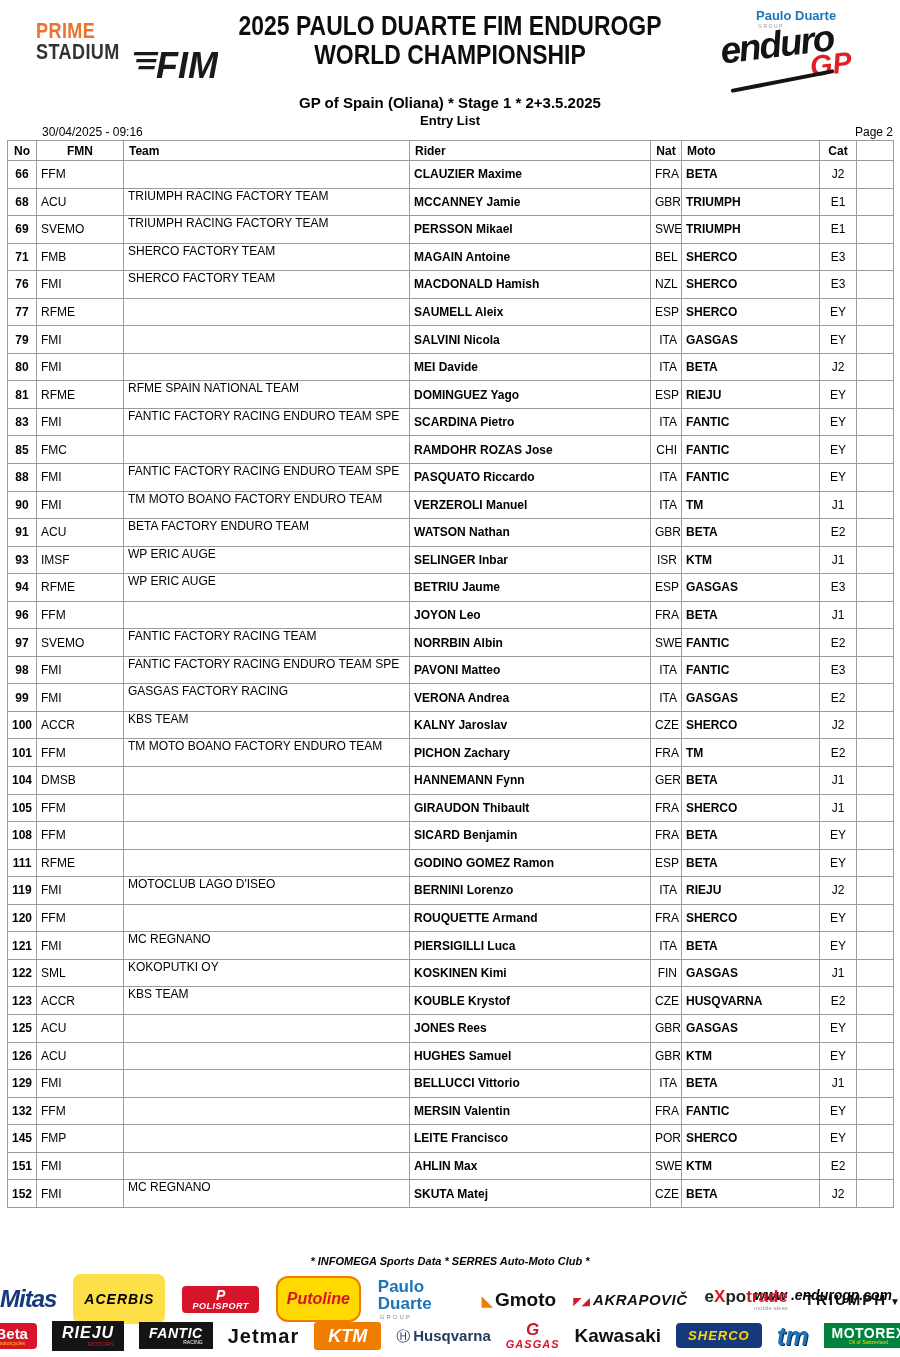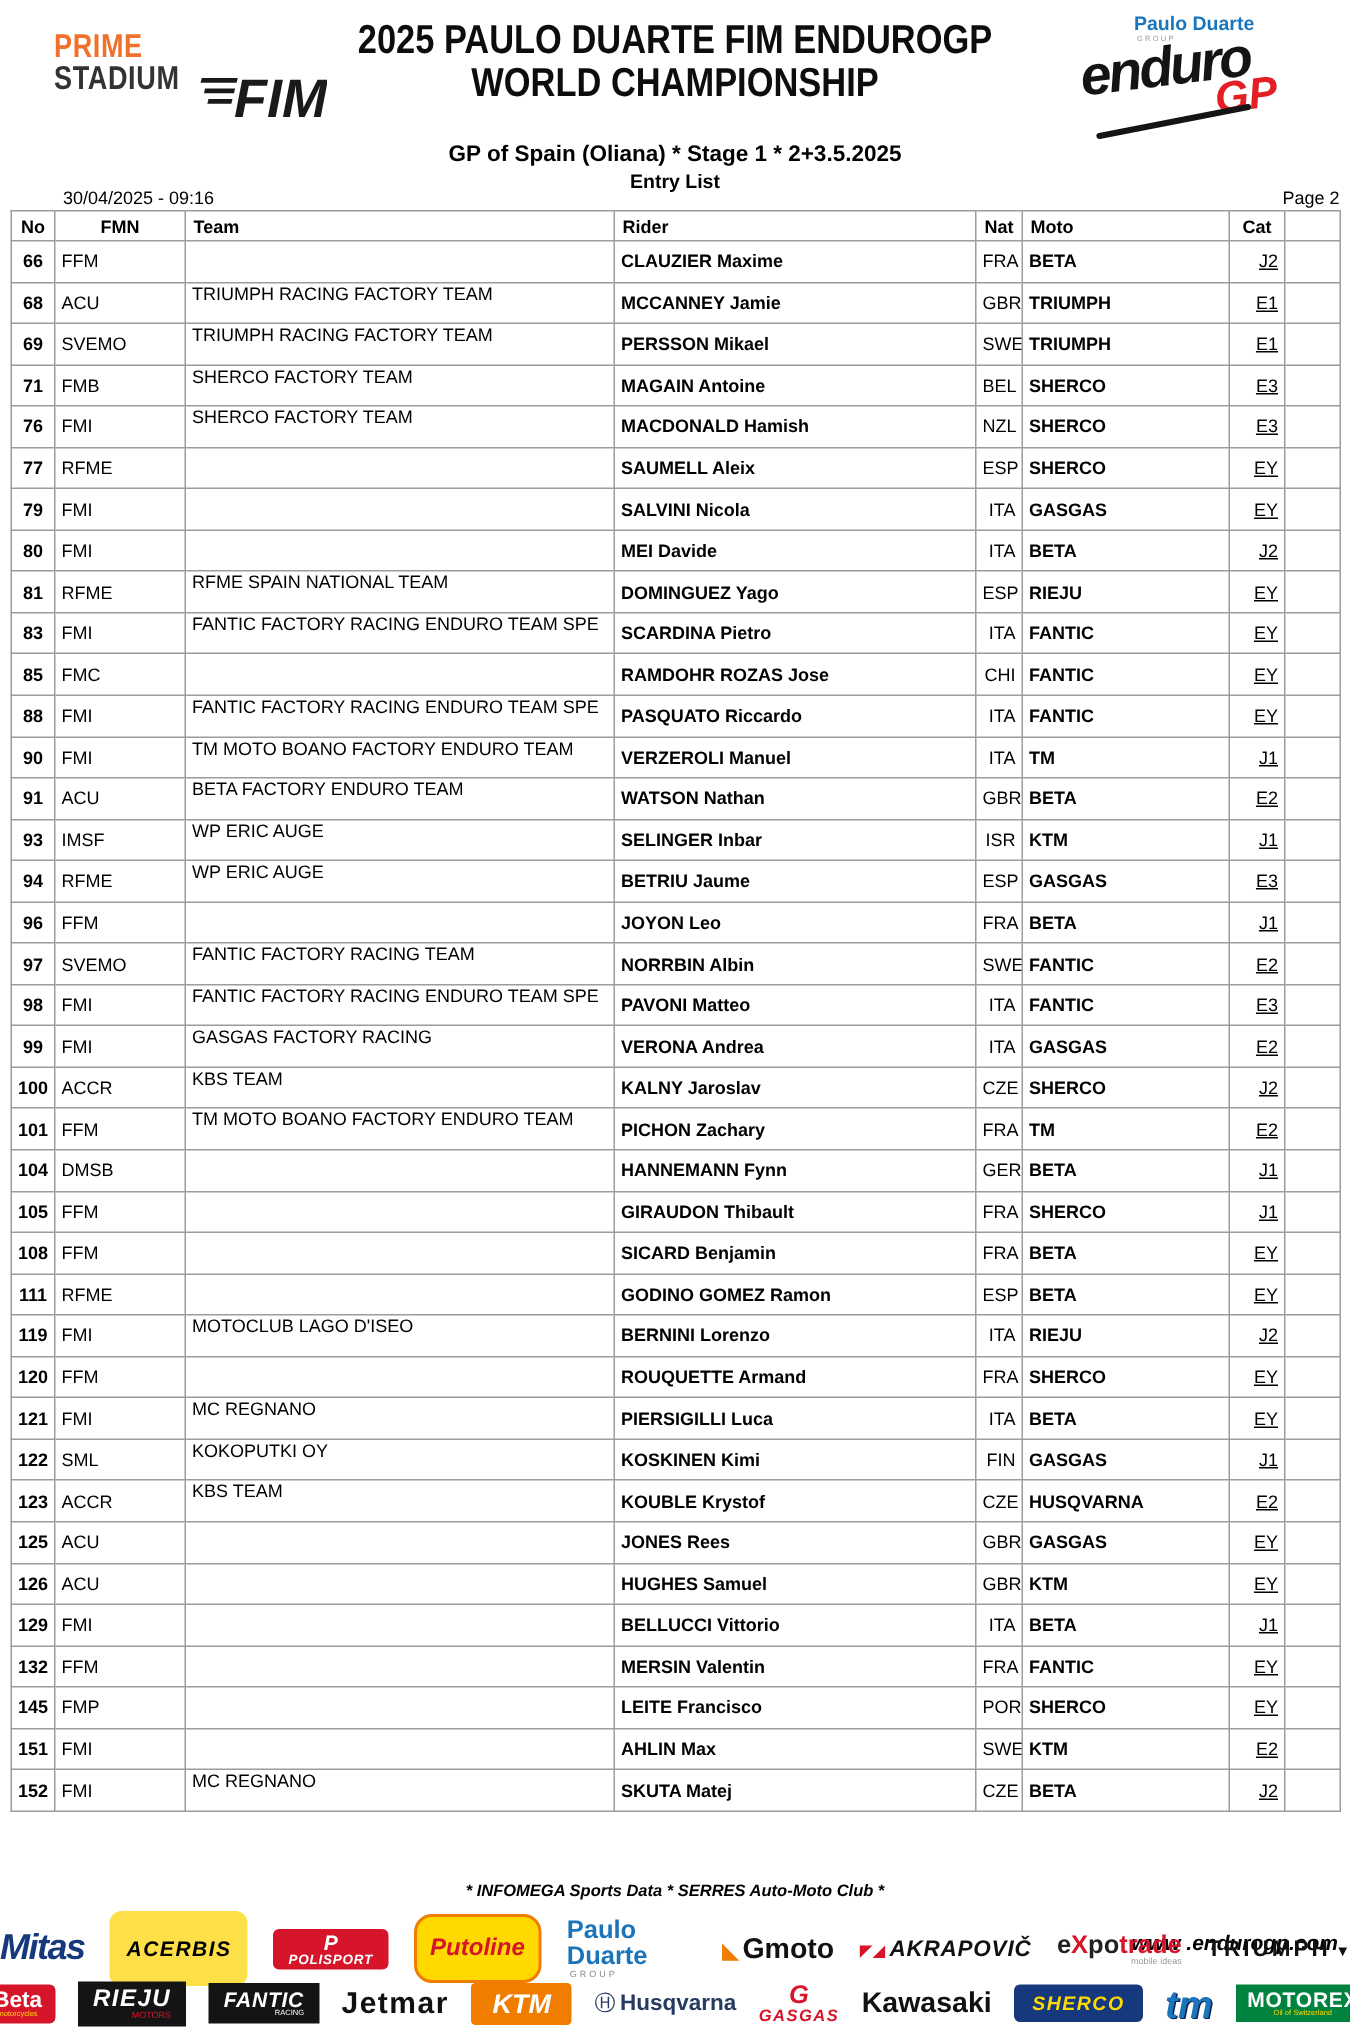--- a/index.html
+++ b/index.html
@@ -34,21 +34,21 @@
   .entry-table th, .entry-table td { border:1px solid #9c9c9c; overflow:hidden; white-space:nowrap; }
   .entry-table thead th { height:20px; font-size:12px; font-weight:bold; padding:0 5px; text-align:left; }
   thead th.no, thead th.fmn, thead th.nat, thead th.cat { text-align:center; }
   .entry-table tbody td { height:27.55px; font-size:12px; padding:0 4px; }
   td.no    { font-weight:bold; text-align:center; }
   td.fmn   { padding-left:9px; }
   td.team  { font-size:11px; vertical-align:top; padding-top:1px; padding-left:6px; }
   td.rider { font-weight:bold; font-size:12.5px; padding-left:6px; }
   td.nat   { font-size:10px; text-align:right; padding-right:3px; }
   td.moto  { font-weight:bold; font-size:12.5px; padding-left:8px; }
-  td.cat   { text-align:right;text-decoration:underline; }
+  td.cat   { text-align:center; }
 
   
   .credits { position:absolute; left:0; top:1255px; width:900px; text-align:center; font-size:11px; font-weight:bold; font-style:italic; }
   .website { position:absolute; right:8px; top:1255px; font-size:14px; font-weight:bold; font-style:italic;margin-top:32px; }
 
   .sponsor-row1 { position:absolute; left:0; top:1282px; width:900px; height:34px; display:flex; justify-content:center; align-items:center; gap:17px; }
   .sponsor-row2 { position:absolute; left:0; top:1317px; width:900px; height:37px; display:flex; justify-content:center; align-items:center; gap:15px; }
   .logo { display:flex; flex-direction:column; align-items:center; justify-content:center; line-height:1; }
   .seg-row { display:flex; align-items:baseline; }
   .logo .sub { display:block; }

